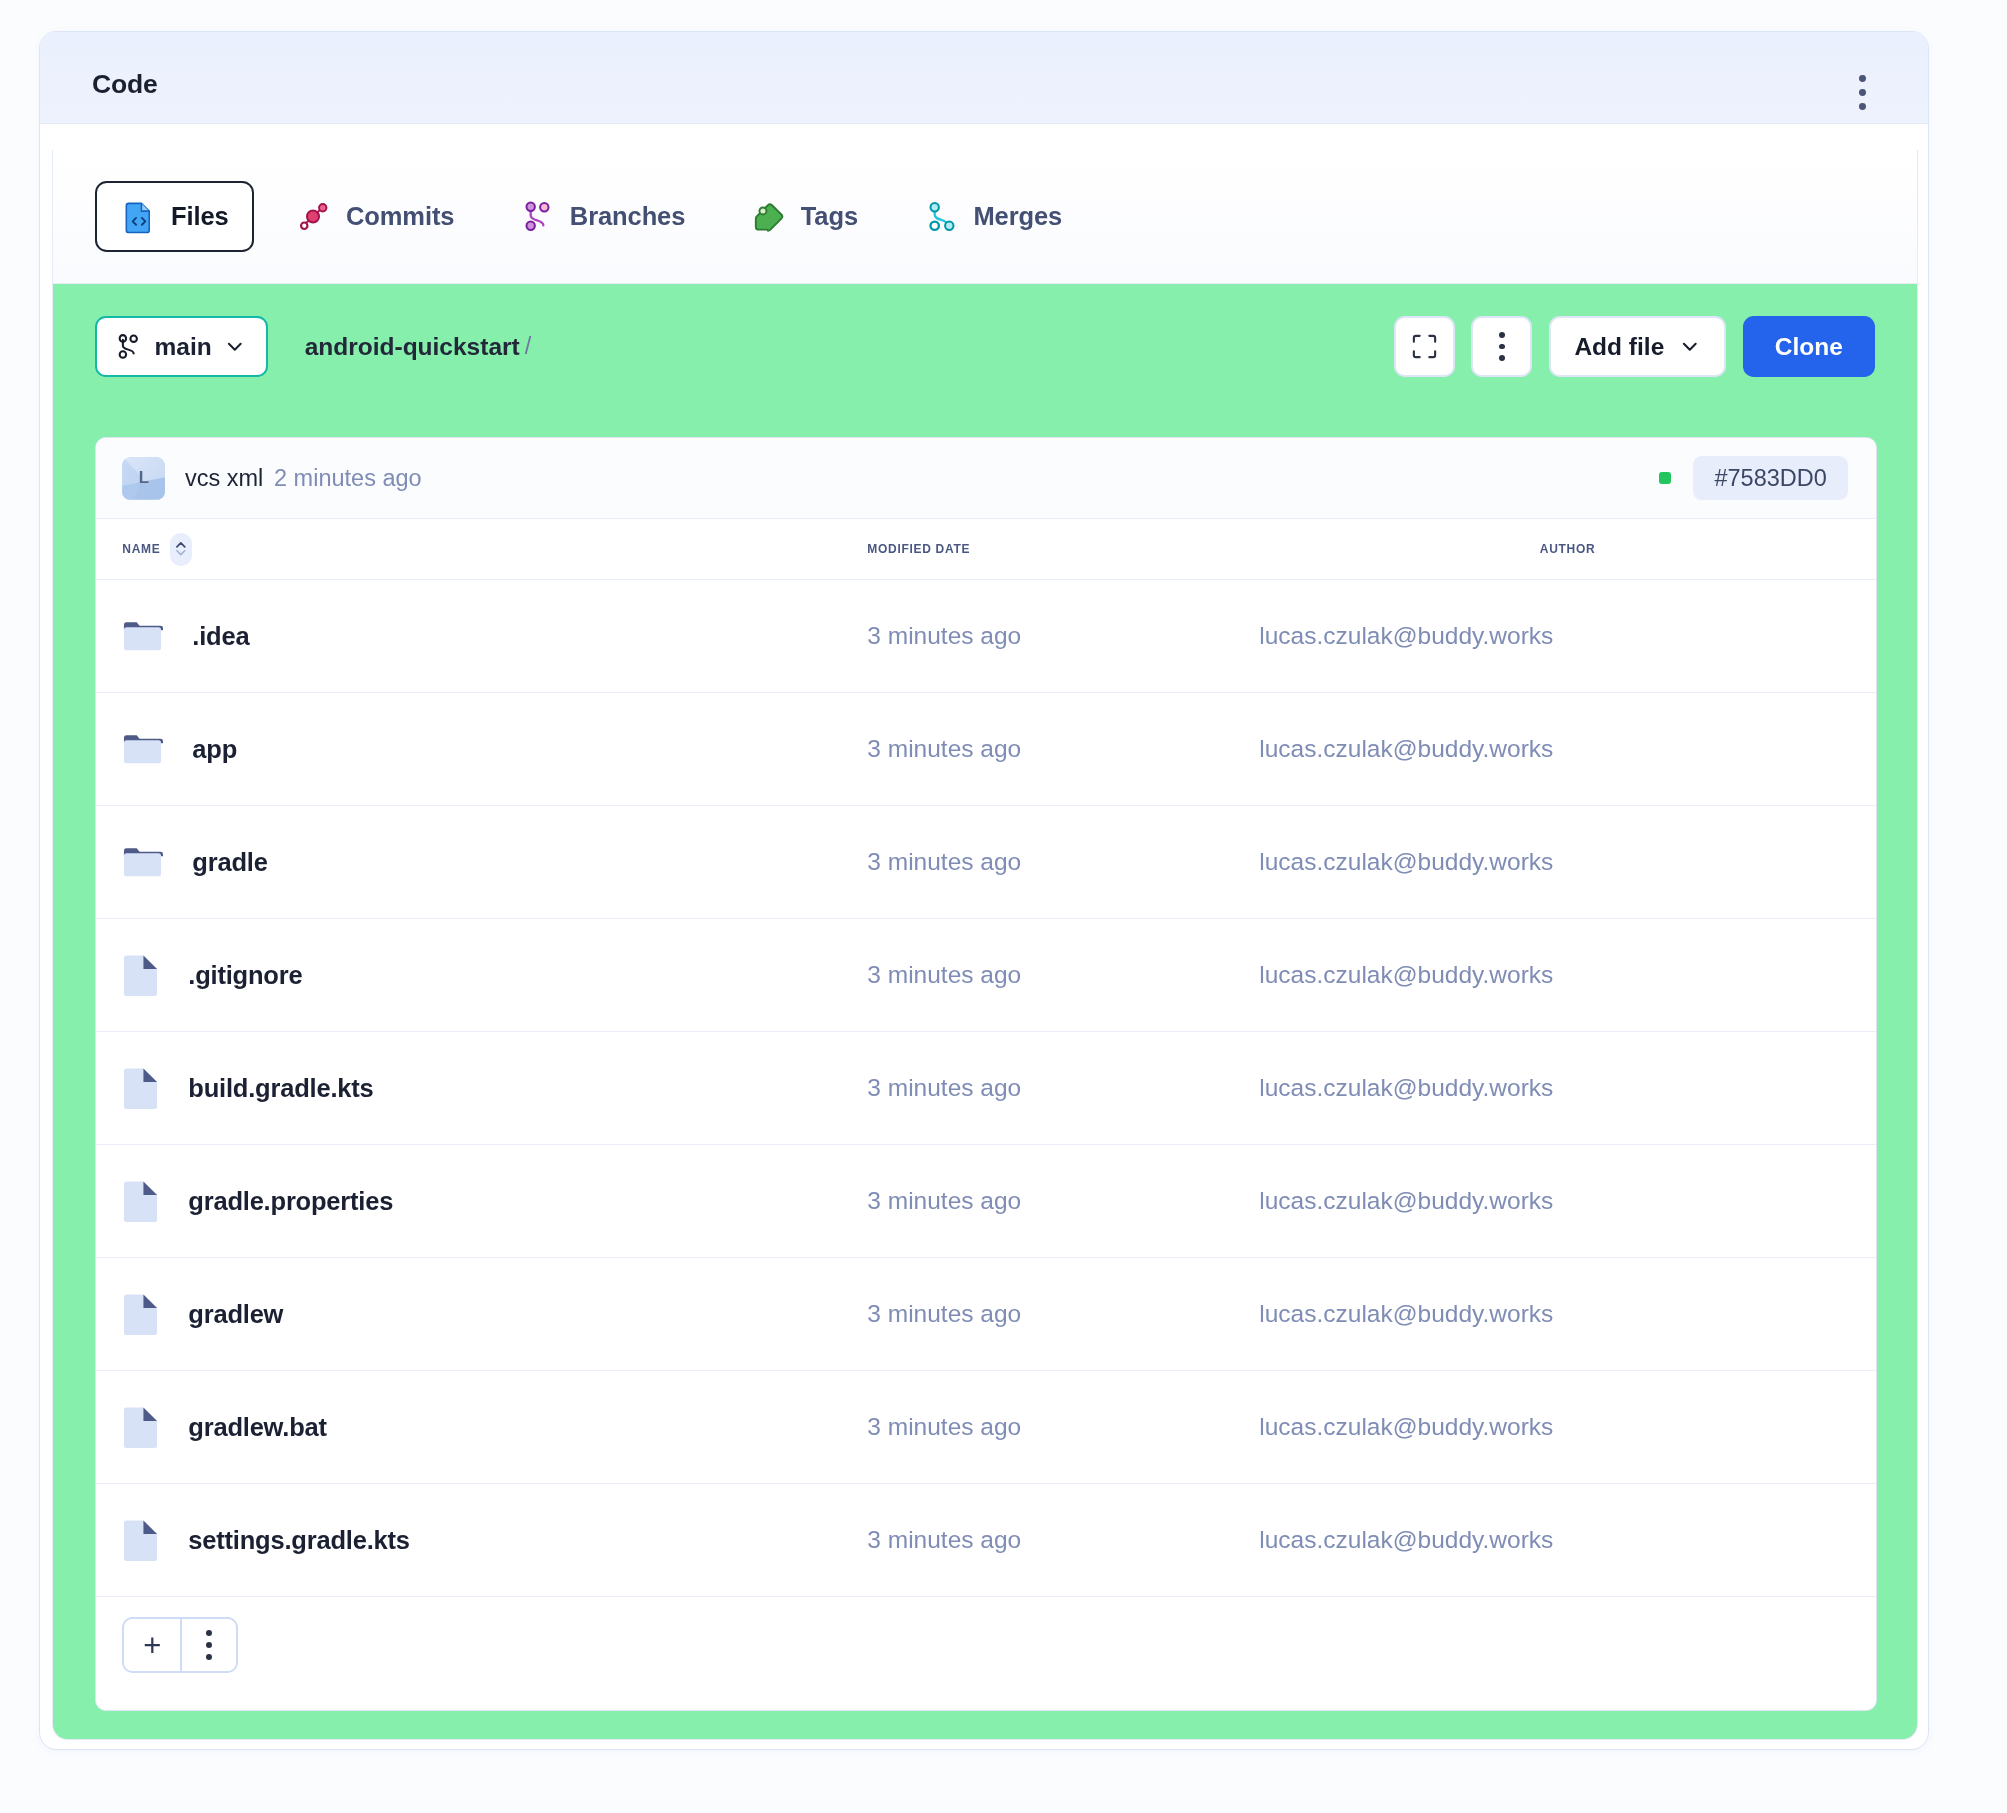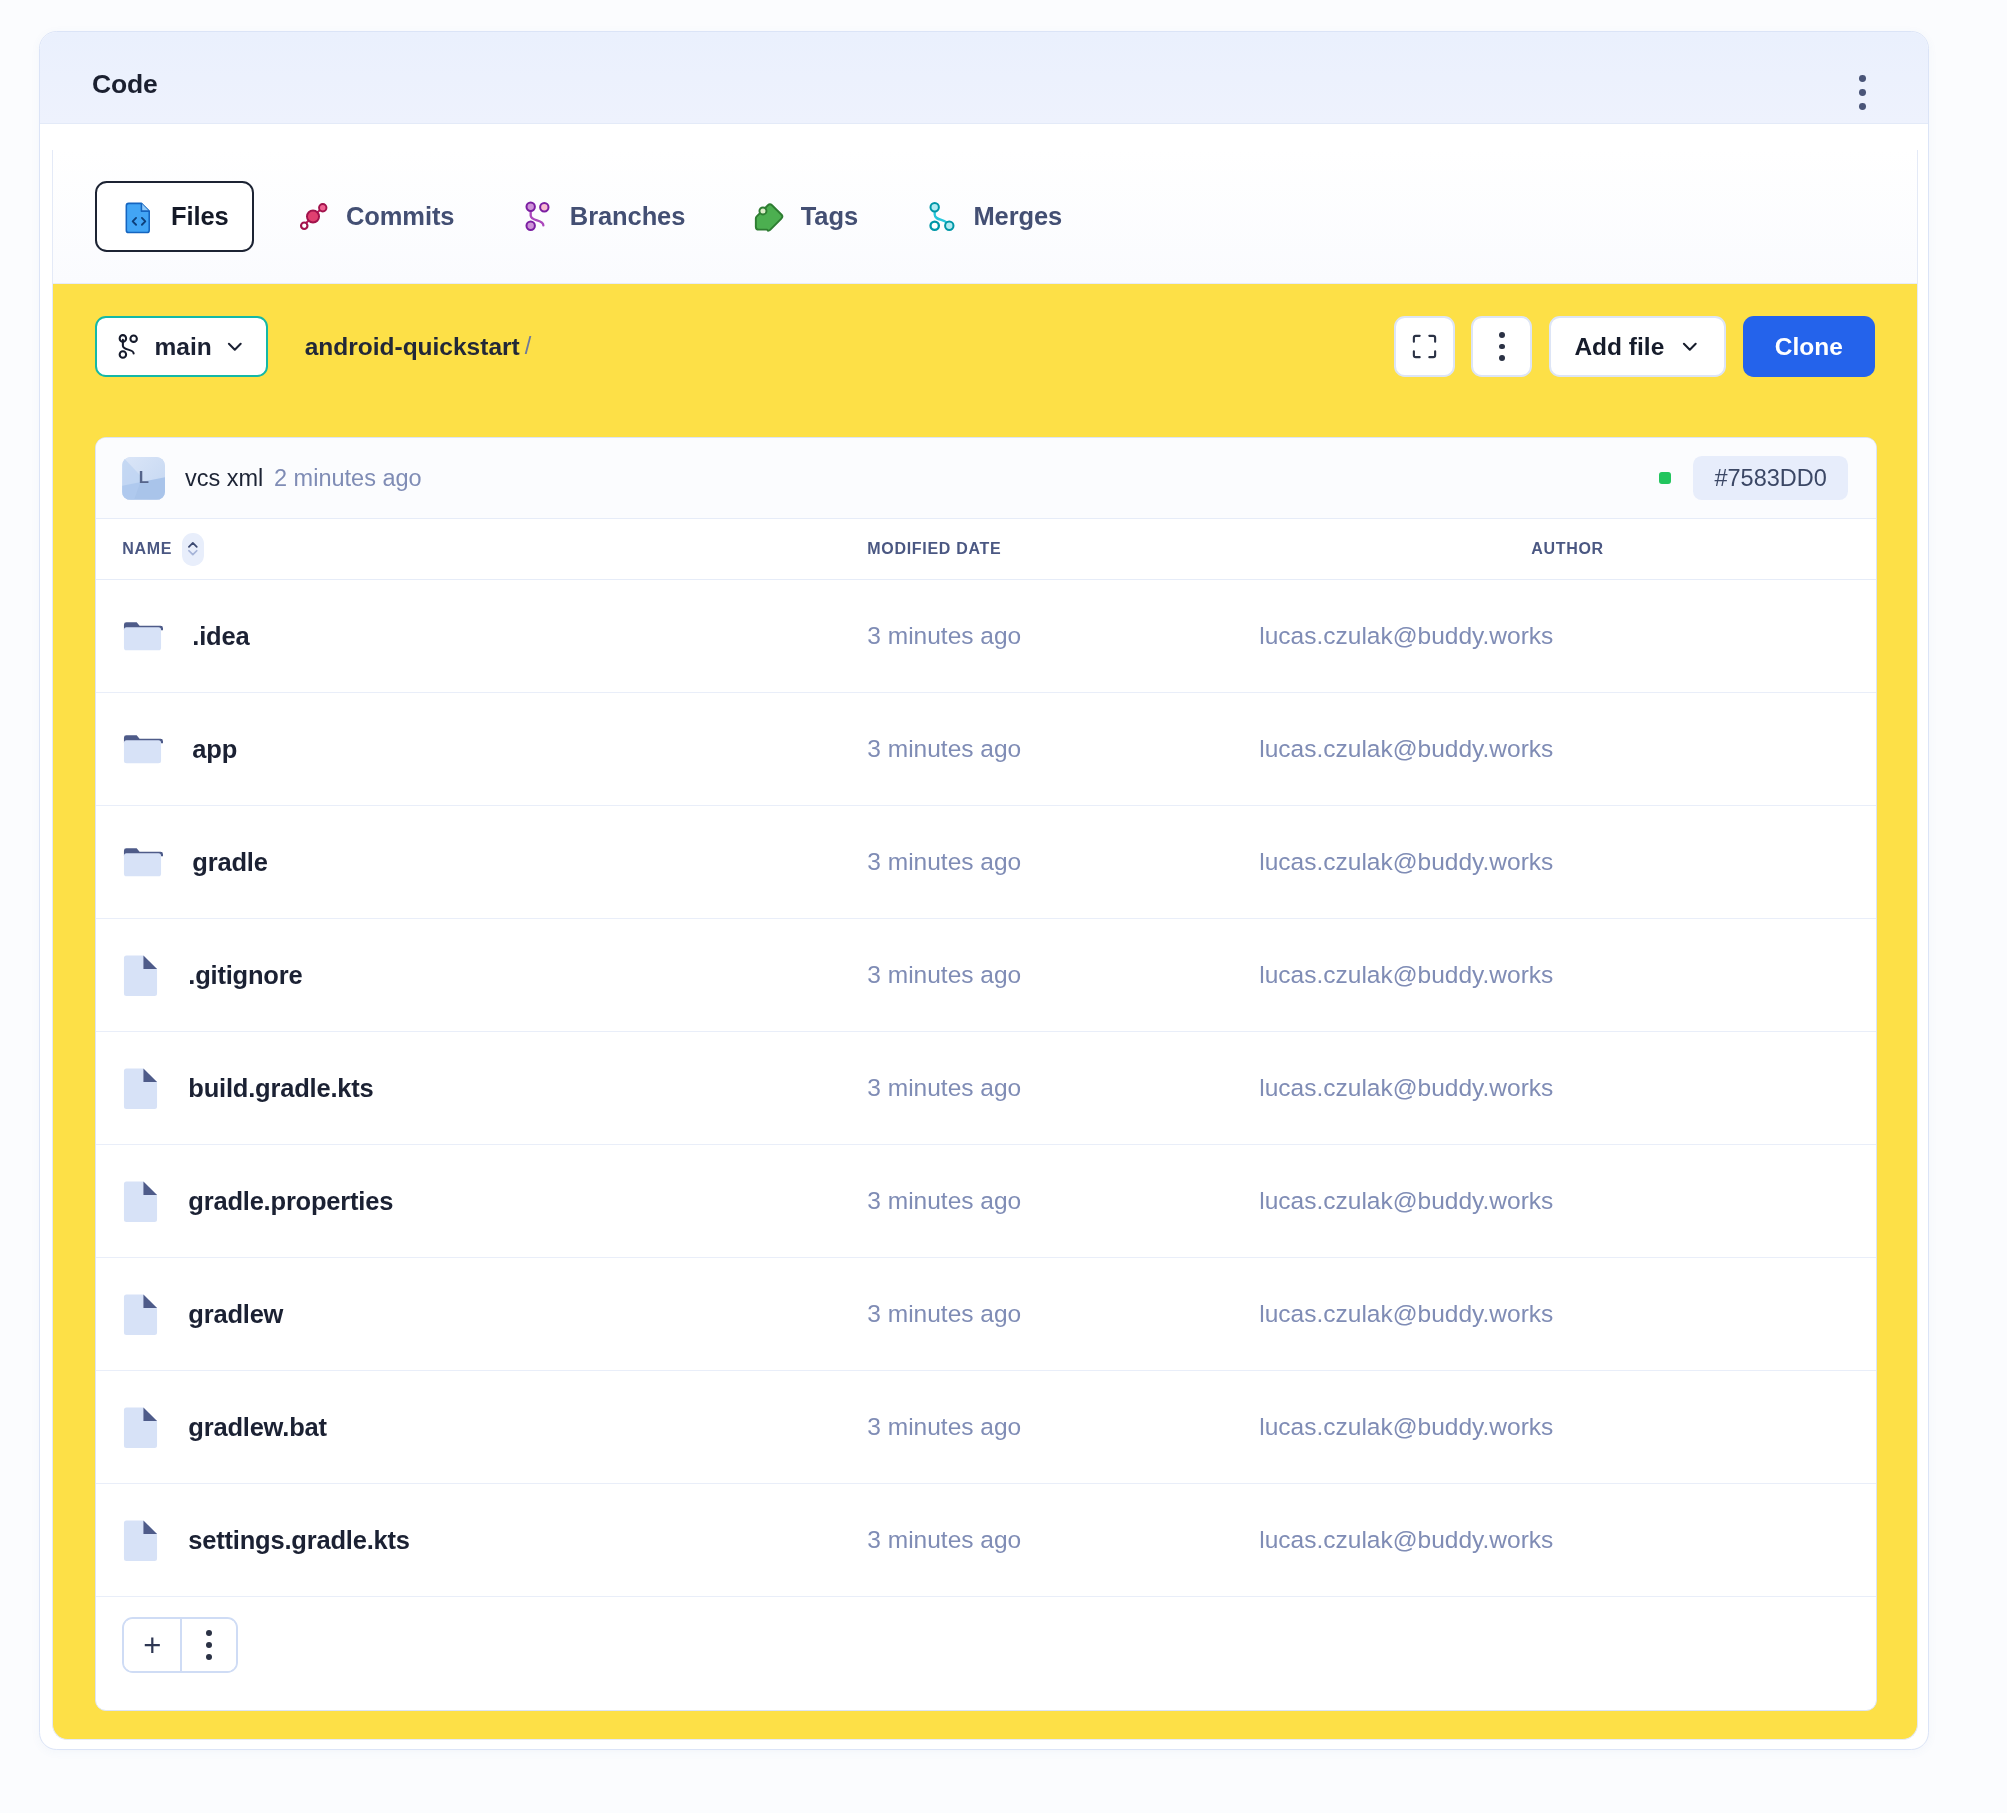--- a/index.html
+++ b/index.html
@@ -62,21 +62,21 @@
     background: #4a5578;
   }
 
   
   .inner-card {
     position: absolute;
     left: 11.8px;
     top: 118px;
     width: 1866px;
     height: 1590px;
-    background: #fde047;
+    background: #86efac;
     border: 1px solid #e4eaf7;
     border-top: none;
     border-radius: 0 0 15.7px 15.7px;
   }
 
   
   .tabbar {
     position: relative;
     height: 134px;
     background: linear-gradient(180deg,#ffffff 0%, #fafbfe 100%);
@@ -260,21 +260,21 @@
 
   
   .thead {
     display: flex;
     align-items: center;
     height: 61px;
     border-bottom: 1px solid #e6ecf8;
     padding-left: 26.5px;
   }
   .th {
-    font-size: 16px;
+    font-size: 12px;
     font-weight: 700;
     color: #4a5782;
     letter-spacing: 0.7px;
   }
   .th-name { width: 745px; display:flex; align-items:center; gap:9.8px; cursor:pointer;}
   .th-date { width: 392px; }
   .th-author { flex: 1; text-align: center; }
   .sort-ico {
     width: 21.6px; height: 33px;
     background: #e8eefb;

